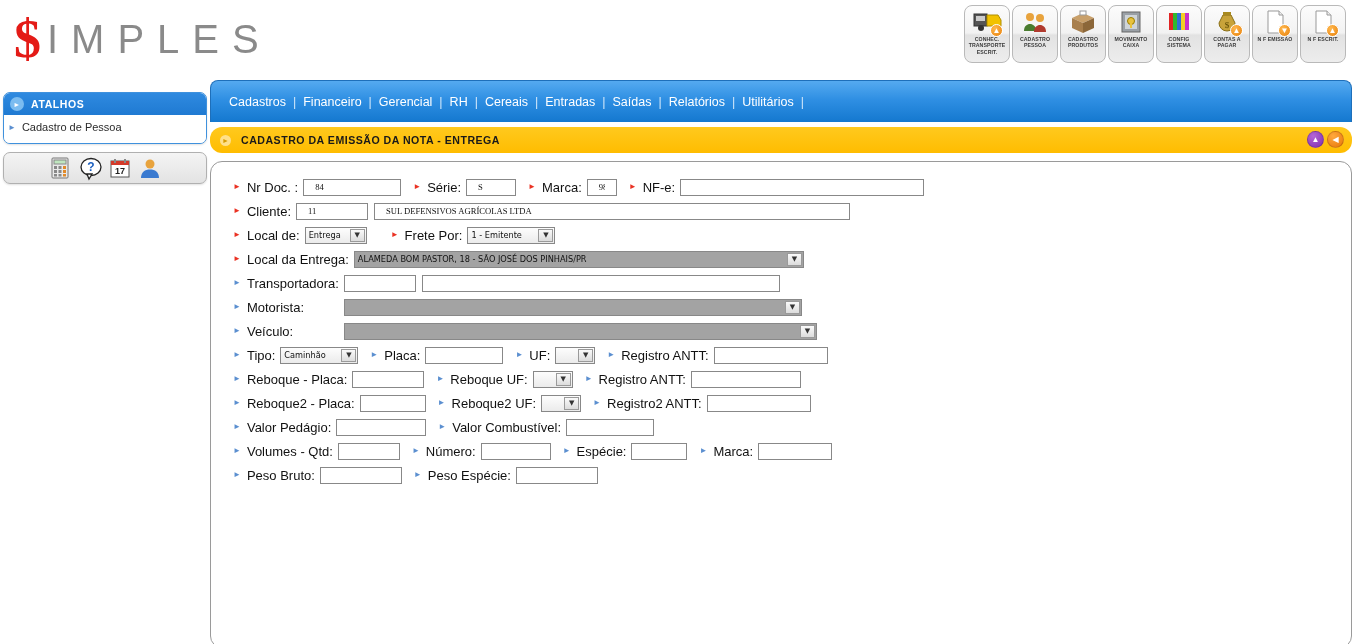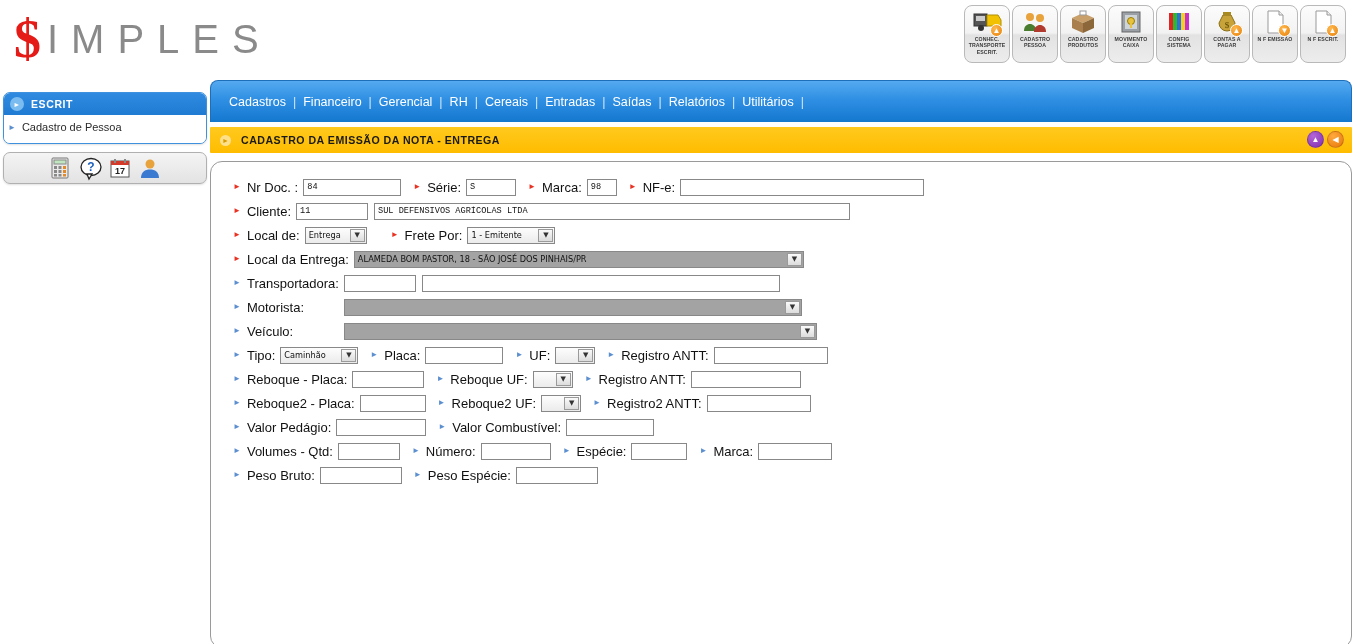--- a/index.html
+++ b/index.html
@@ -90,21 +90,21 @@
     border: 1px solid #1e6fba; border-bottom: none;
     display: flex; align-items: center; padding-left: 18px;
   }
   .nav-item {
     color: #fff; font-size: 12.5px; cursor: pointer; white-space: nowrap;
   }
   .nav-sep { color: #cfe6fa; font-size: 12.5px; margin: 0 7px; }
 
   .titlebar {
     position: relative;
-    height: 26px; margin-top: 5px; border-radius: 1px;
+    height: 26px; margin-top: 5px; border-radius: 12px;
     background: linear-gradient(to bottom,#ffc91e 0%,#ffbc00 100%);
     display: flex; align-items: center; padding-left: 10px;
   }
   .tb-bullet {
     width: 11px; height: 11px; border-radius: 50%; background: #ffe08a;
     display: inline-flex; align-items: center; justify-content: center;
     font-size: 7px; color: #d79b00; margin-right: 10px;
   }
   .title-txt { font-size: 10.6px; font-weight: bold; color: #1a1a1a; letter-spacing: .5px; }
   .tb-actions { position: absolute; right: 8px; top: 4px; display: flex; gap: 3px; }
@@ -125,22 +125,22 @@
 
   .frow { display: flex; align-items: center; height: 22px; margin-bottom: 2px; }
   .arw { font-size: 8px; margin-right: 6px; line-height: 1; }
   .arw.req { color: #ea3223; }
   .arw.opt { color: #5b8fd0; }
   .lbl { font-size: 13px; color: #111; margin-right: 5px; white-space: nowrap; }
   .gap { width: 12px; display: inline-block; }
 
   .inp {
     height: 17px; border: 1px solid #888; background: #fff;
-    font-family: Liberation Mono, monospace; font-size: 8.6px; color: #111;
-    padding: 0 3px; line-height: 15px; outline: none;
+    font-family: Liberation Serif, serif; font-size: 8.6px; color: #111;
+    padding: 0 11px; line-height: 15px; outline: none;
   }
   .sel {
     height: 17px; border: 1px solid #888;
     background: linear-gradient(to bottom,#fdfdfd,#ebebeb);
     font-family: "DejaVu Sans", sans-serif; font-size: 8.2px; color: #111;
     display: inline-flex; align-items: center; padding-left: 3px;
     position: relative; cursor: pointer; white-space: nowrap; overflow: hidden;
   }
   .sel .caret {
     position: absolute; right: 1px; top: 1px; width: 15px; height: 13px;
@@ -262,21 +262,21 @@
 
     </div>
   </div>
 
   <div class="sidebar">
 
 
     <div class="panel blue">
       <div class="panel-head blue">
         <span class="ph-bullet blue">►</span>
-        <span>ESCRIT</span>
+        <span>ATALHOS</span>
       </div>
       <div class="panel-body">
         <div class="shortcut">
           <span class="sc-arrow">►</span>
           <span>Cadastro de Pessoa</span>
         </div>
       </div>
     </div>
 
     <div class="icon-strip">

